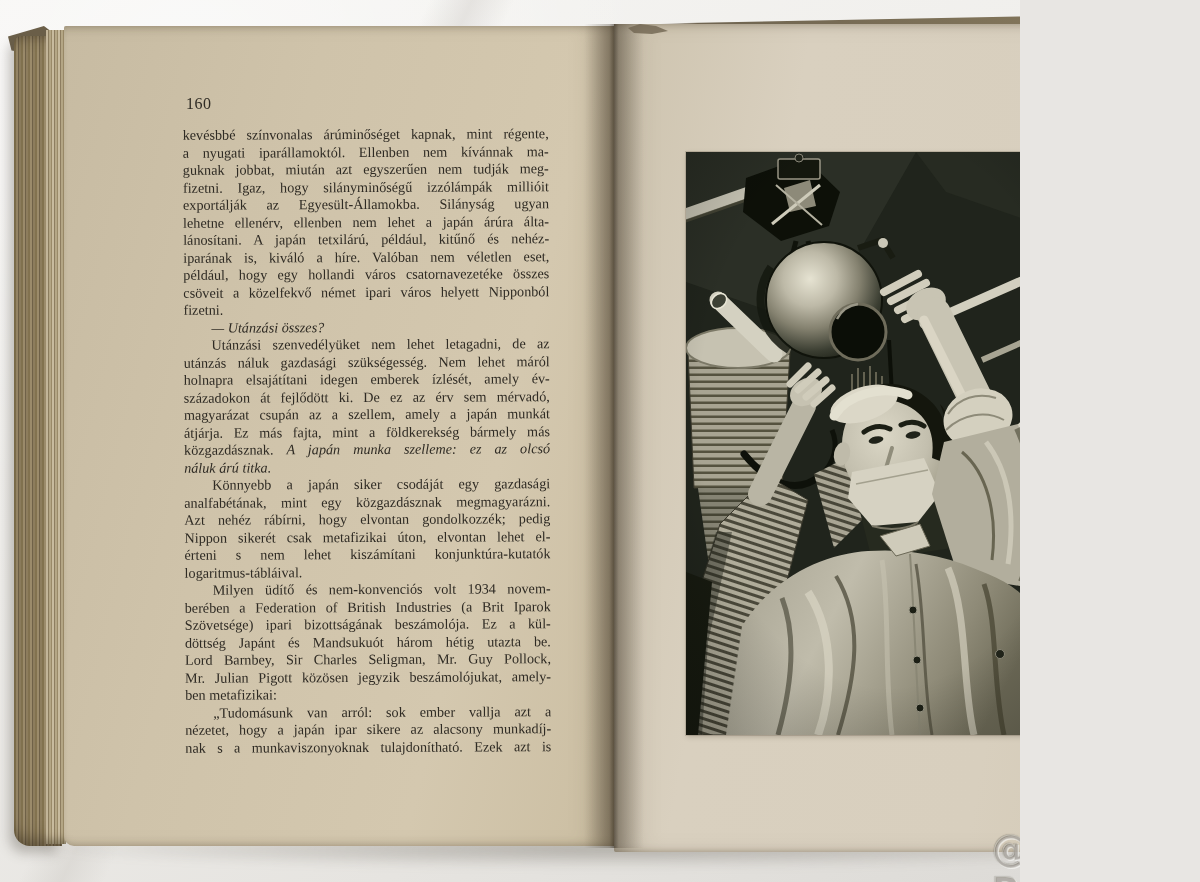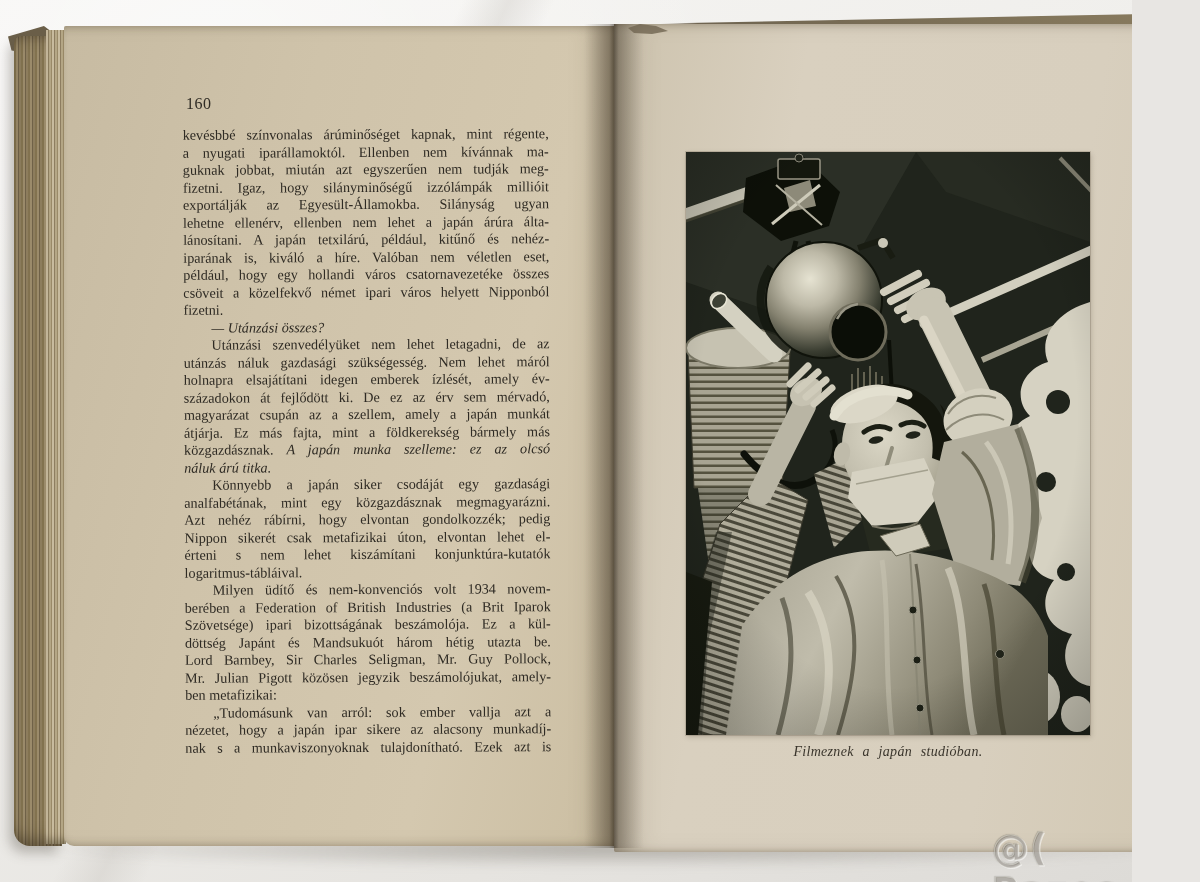--- a/index.html
+++ b/index.html
@@ -1,16 +1,16 @@
 <!DOCTYPE html>
 <html><head>
 <meta charset="utf-8">
 <style>
   html,body{margin:0;padding:0;background:#e8e6e3;}
-  #stage{position:relative;width:1132px;height:882px;overflow:hidden;
+  #stage{position:relative;width:1020px;height:882px;overflow:hidden;
     background:linear-gradient(155deg,#f6f5f3 0%,#f0efec 40%,#e6e4e0 78%,#dddbd7 100%);
     font-family:"Liberation Serif","DejaVu Serif",serif;}
   
   #stage::before{content:"";position:absolute;inset:0;
     background:
       linear-gradient(115deg,rgba(200,197,192,0) 30%,rgba(198,194,188,.35) 33%,rgba(200,197,192,0) 36%),
       radial-gradient(ellipse at 18% 8%,rgba(255,255,255,.5),rgba(255,255,255,0) 40%);
     pointer-events:none;}
   .shadow-under{position:absolute;left:40px;top:838px;width:1140px;height:30px;
     background:radial-gradient(ellipse at 50% 35%,rgba(95,90,80,.38),rgba(95,90,80,0) 72%);
@@ -276,17 +276,16 @@
       <path d="M224,402 C 228,460 230,520 234,583" stroke="#8a8775" stroke-width="2" fill="none"></path>
       <circle cx="227" cy="458" r="4" fill="#1c1f15" stroke="#9a9786" stroke-width="1"></circle>
       <circle cx="231" cy="508" r="4" fill="#1c1f15" stroke="#9a9786" stroke-width="1"></circle>
       <circle cx="234" cy="556" r="4" fill="#1c1f15" stroke="#9a9786" stroke-width="1"></circle>
       <circle cx="314" cy="502" r="4.5" fill="#21241a" stroke="#8d8a79" stroke-width="1"></circle>
 
       <rect x="0" y="0" width="404" height="583" fill="url(#vign)"></rect>
     </svg>
   </div>
 
-  <div class="caption">Filmeznek a japán studióban.</div>
 
   <div class="watermark">@( Bazos.sk</div>
 
 </div>
 
 </body></html>

